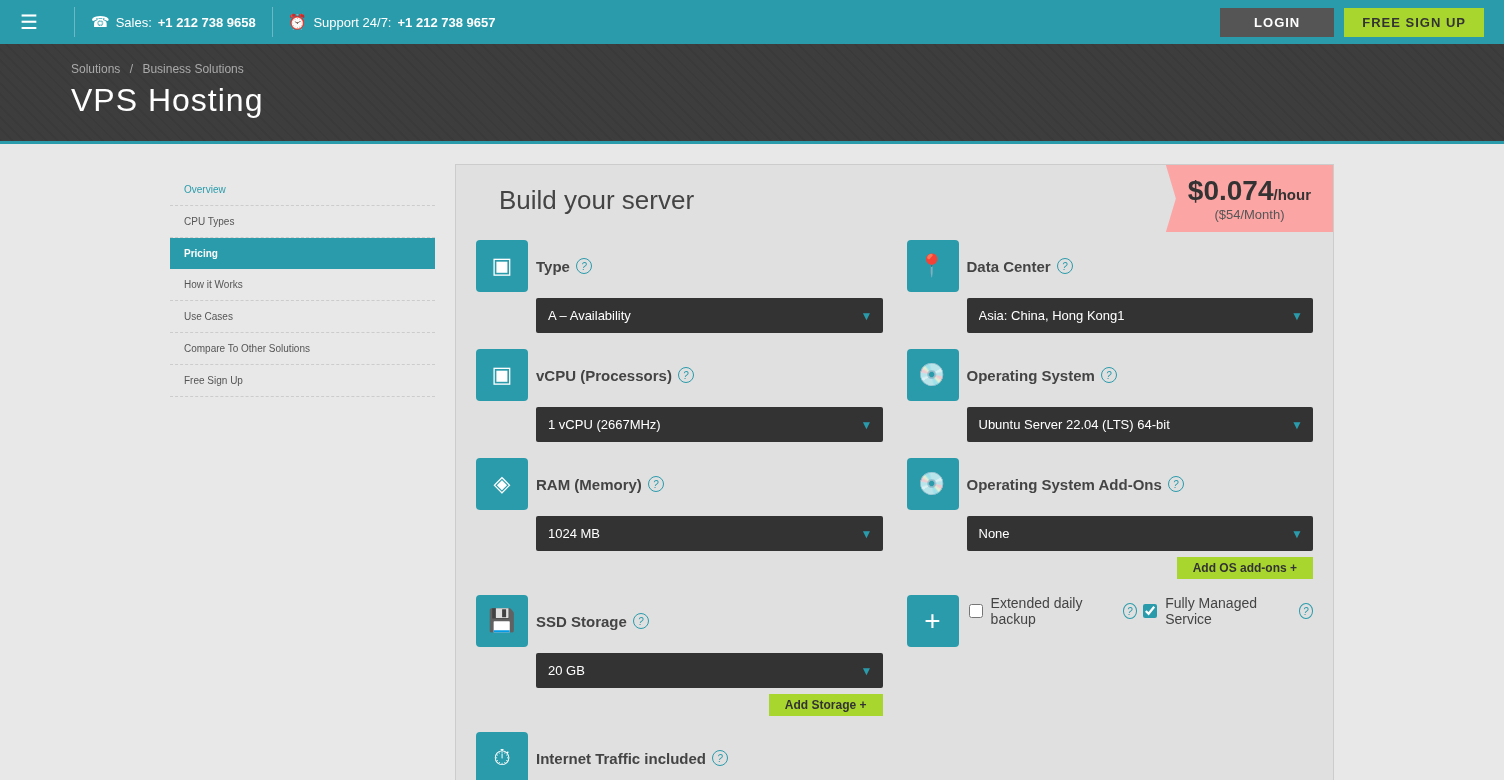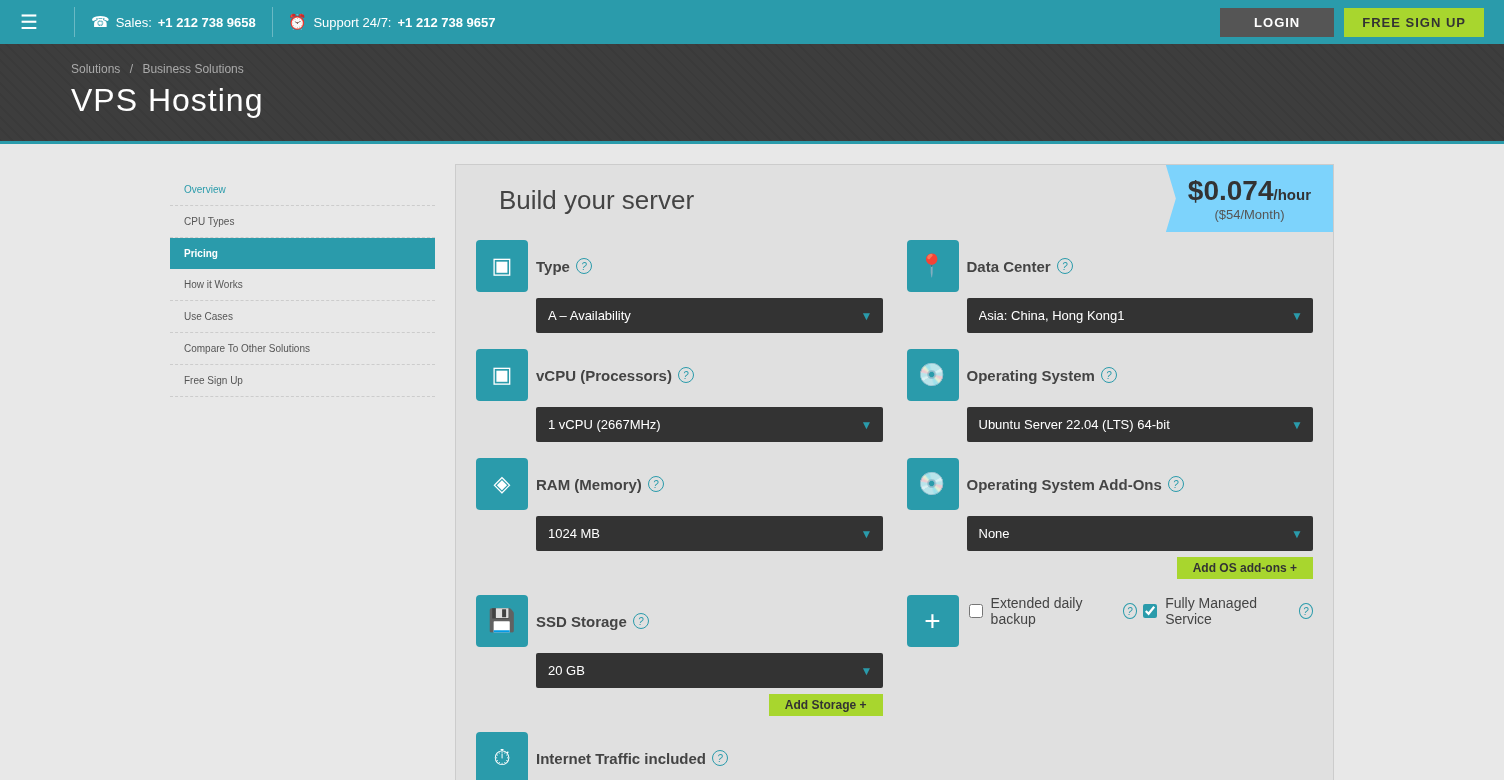--- a/index.html
+++ b/index.html
@@ -140,21 +140,21 @@
       justify-content: space-between;
       margin-bottom: 24px;
     }
     .build-server-title {
       font-size: 26px;
       font-weight: 300;
       color: #444;
       margin-left: 23px;
     }
     .price-badge {
-      background: #7dd3fc;
+      background: #fca5a5;
       color: #333;
       padding: 10px 22px;
       position: absolute;
       top: 0;
       right: 0;
       text-align: center;
       clip-path: polygon(0 0, 100% 0, 100% 100%, 0 100%, 10px 50%);
     }
 
     

